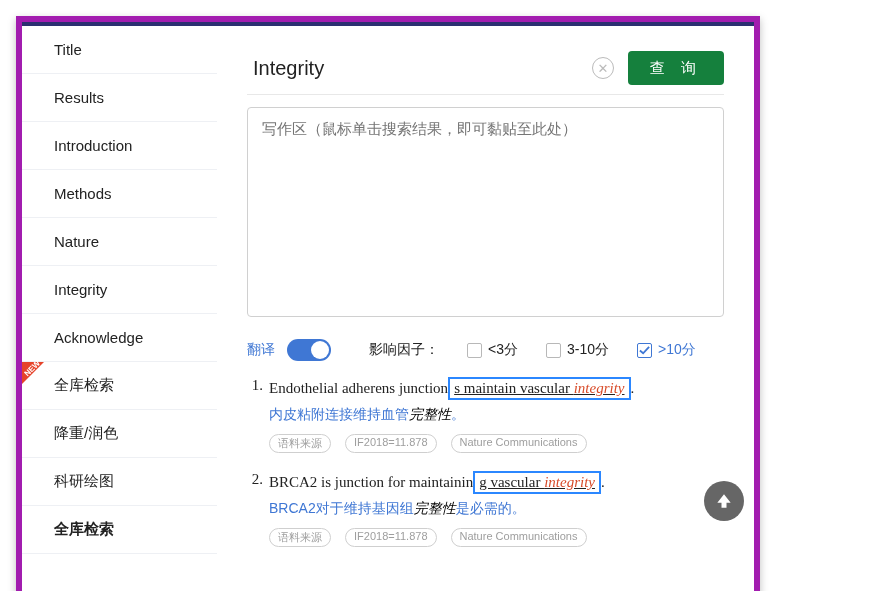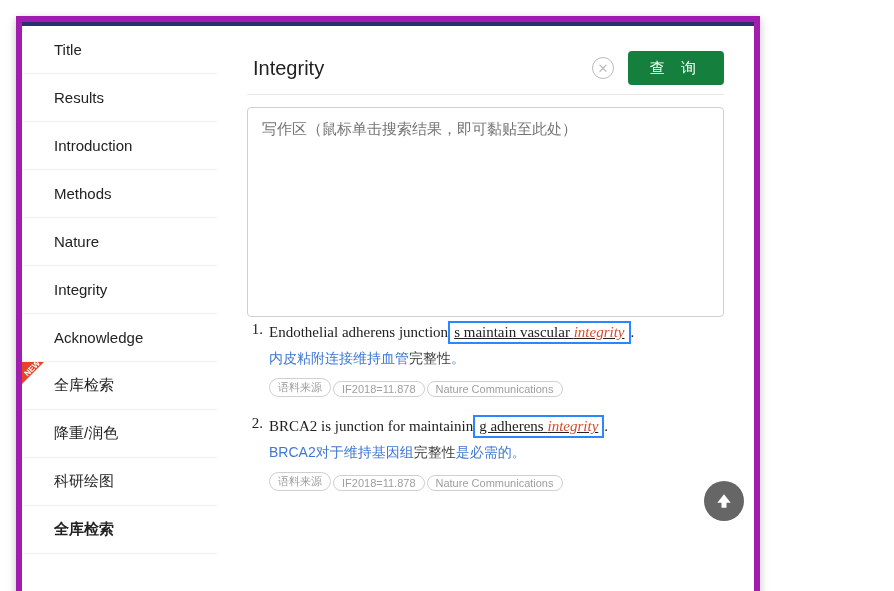--- a/index.html
+++ b/index.html
@@ -35,22 +35,22 @@
 .if-opt.blue { color: #3f77d4; }
 
 .results { font-size: 15px; color: #222; }
 .result { display: flex; margin-bottom: 18px; }
 .result .num { width: 22px; text-align: right; padding-right: 6px; font-family: Georgia, "Times New Roman", serif; }
 .result .body { flex: 1; }
 .sentence { font-family: Georgia, "Times New Roman", serif; }
 .sentence .highlight { border: 2px solid #2b87ff; padding: 1px 4px; display: inline-block; text-decoration: underline; }
 .sentence em { font-style: italic; color: #d84b29; }
 .trans-line { color: #3f77d4; font-size: 14px; margin-top: 6px; }
-.trans-line .red { color: #404040; }
-.tags { margin-top: 10px; display: flex; gap: 2px; align-items: flex-end; }
+.trans-line .red { color: #000000; font-style: italic; }
+.tags { margin-top: 10px; display: flex; gap: 14px; }
 .tag { border: 1px solid #cfcfcf; border-radius: 12px; font-size: 11px; color: #9e9e9e; padding: 1px 8px; font-family: Arial, sans-serif; }
 
 .scroll-top { position: absolute; right: 10px; bottom: 80px; width: 40px; height: 40px; background: #666; border-radius: 50%; display: flex; align-items: center; justify-content: center; cursor: pointer; }
 .scroll-top svg { width: 20px; height: 20px; }
 </style>
 </head>
 <body>
 
 <div class="frame">
   <div class="topbar"></div>
@@ -95,20 +95,41 @@
 
     <div class="main">
       <div class="search-row">
         <input class="search-input" value="Integrity" style="">
         <span class="clear-btn">✕</span>
         <button class="query-btn">查 询</button>
       </div>
       <div class="divider"></div>
       <textarea class="write-area" placeholder="写作区（鼠标单击搜索结果，即可黏贴至此处）" style=""></textarea>
 
+      <div class="filter-row">
+        <span class="lbl-trans">翻译</span>
+        <span class="toggle"></span>
+        <span class="if-lbl">影响因子：</span>
+        <span class="if-opt">
+          <span class="chk"></span>
+          <span>&lt;3分</span>
+        </span>
+        <span class="if-opt">
+          <span class="chk"></span>
+          <span>3-10分</span>
+        </span>
+        <span class="if-opt blue">
+          <span class="chk checked">
+              <svg viewBox="0 0 12 12">
+                <path d="M1 6 L4.5 9 L11 2" stroke="#3f77d4" stroke-width="2" fill="none"></path>
+              </svg>
+            </span>
+          <span>&gt;10分</span>
+        </span>
+      </div>
 
       <div class="results">
         <div class="result">
           <div class="num">1.</div>
           <div class="body">
             <div class="sentence">
               <span>Endothelial adherens junction</span><span class="highlight"><span>s maintain vascular </span><em>integrity</em></span><span>.</span>
             </div>
             <div class="trans-line">
               <span>内皮粘附连接维持血管</span><span class="red">完整性</span><span>。</span>
@@ -118,21 +139,21 @@
               <span class="tag">IF2018=11.878</span>
               <span class="tag">Nature Communications</span>
             </div>
           </div>
         </div>
 
         <div class="result">
           <div class="num">2.</div>
           <div class="body">
             <div class="sentence">
-              <span>BRCA2 is junction for maintainin</span><span class="highlight"><span>g adherens </span><em>integrity</em></span><span>.</span>
+              <span>BRCA2 is junction for maintainin</span><span class="highlight"><span>g vascular </span><em>integrity</em></span><span>.</span>
             </div>
             <div class="trans-line">
               <span>BRCA2对于维持基因组</span><span class="red">完整性</span><span>是必需的。</span>
             </div>
             <div class="tags">
               <span class="tag">语料来源</span>
               <span class="tag">IF2018=11.878</span>
               <span class="tag">Nature Communications</span>
             </div>
           </div>

